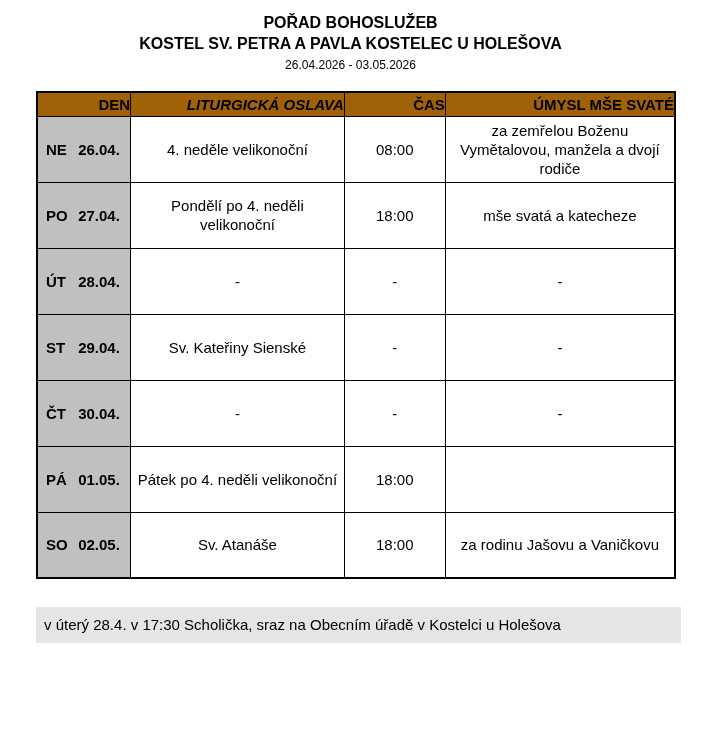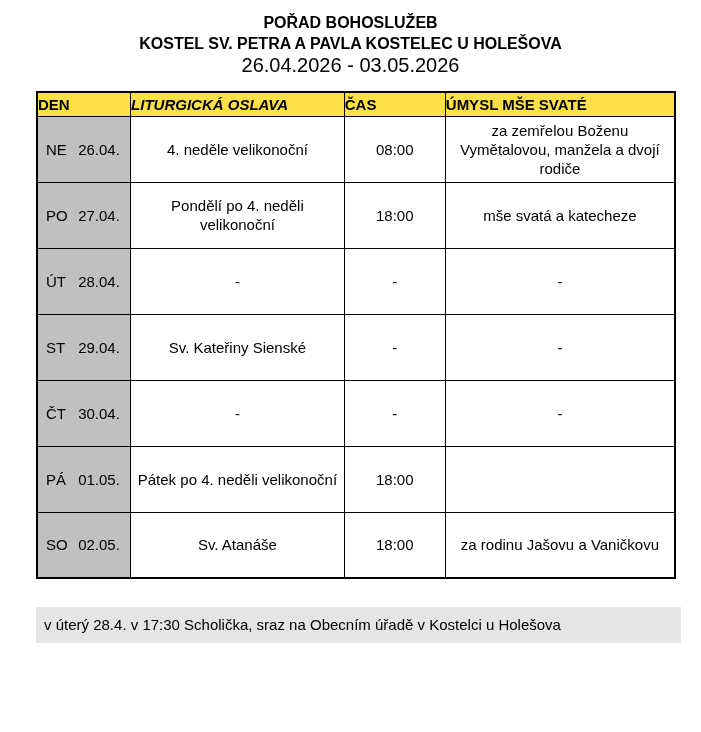--- a/index.html
+++ b/index.html
@@ -8,50 +8,50 @@
     height: 732px;
     background: #ffffff;
     color: #000000;
     font-family: "Liberation Sans", sans-serif;
   }
   .page { width: 701px; height: 732px; overflow: hidden; }
 
   .doc-header { text-align: center; padding-top: 13px; }
   .title   { font-size: 16px; font-weight: bold; line-height: 19px; }
   .subtitle{ font-size: 16px; font-weight: bold; line-height: 19px; margin-top: 2px; }
-  .date-range { font-size: 20px; line-height: 17px; margin-top: 4px; }
+  .date-range { font-size: 12px; line-height: 17px; margin-top: 4px; }
 
   table.schedule {
     border-collapse: collapse;
     table-layout: fixed;
     width: 640px;
     margin: 17px 0 0 36px;
     border: 2px solid #000;
   }
   table.schedule th, table.schedule td {
     border: 1px solid #000;
     font-size: 15px;
     vertical-align: middle;
   }
   th.col-day   { width: 88px; }
   th.col-celeb { width: 201px; font-style: italic; }
   th.col-time  { width: 95px; }
   th.col-int   { width: 216px; }
 
   table.schedule thead th {
-    background: #fde047;
+    background: #a16207;
     font-weight: bold;
     height: 24px;
-    text-align: left;
+    text-align: right;
   }
   table.schedule tbody tr { height: 66px; }
 
   td.day-cell {
     background: #c0c0c0;
-    font-weight: normal;
+    font-weight: bold;
     text-align: left;
     padding-left: 8px;
   }
   td.day-cell .day-abbr { display: inline-block; min-width: 28px; }
 
   td.celebration-cell, td.time-cell, td.intention-cell {
     text-align: center;
     padding: 2px 5px;
     line-height: 19px;
   }

